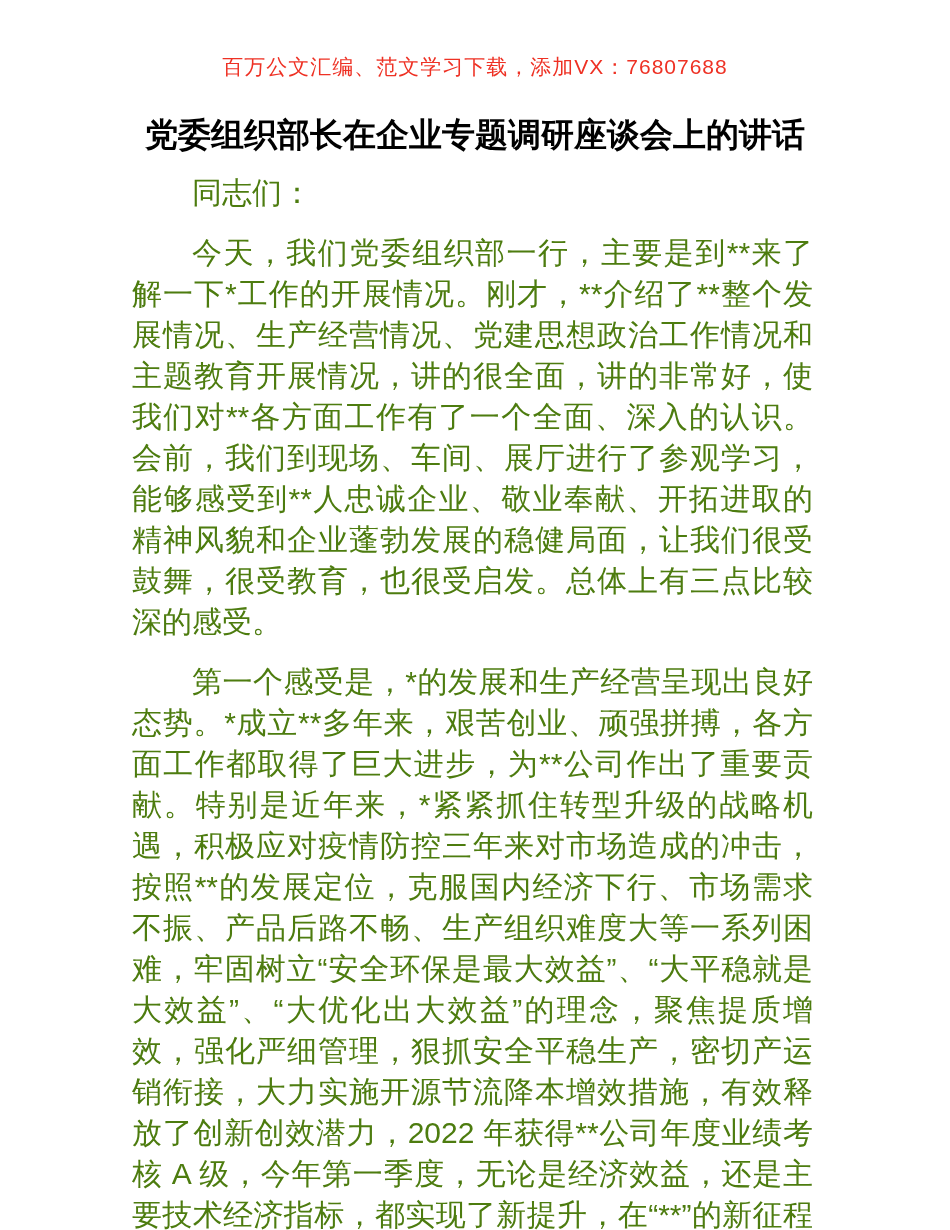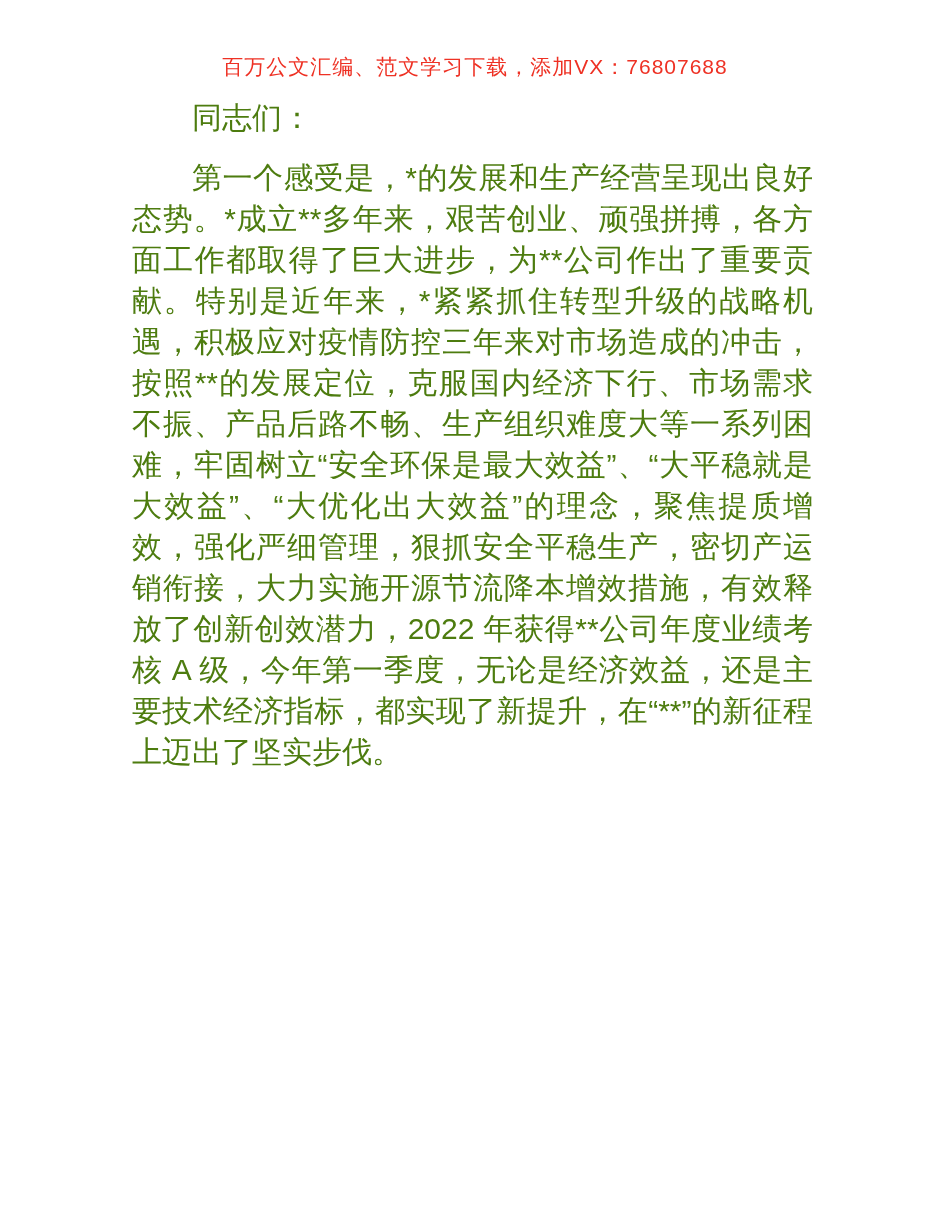--- a/index.html
+++ b/index.html
@@ -49,19 +49,21 @@
     margin-bottom: 12px;
   }
 </style>
 </head>
 <body>
 
 <div class="page">
 
   <div class="promo" style="color: rgb(238, 49, 36);">百万公文汇编、范文学习下载，添加VX：76807688</div>
 
+  <h1 class="title">党委组织部长在企业专题调研座谈会上的讲话</h1>
 
   <div class="body-text">
     <p class="para">同志们：</p>
+    <p class="para">今天，我们党委组织部一行，主要是到**来了解一下*工作的开展情况。刚才，**介绍了**整个发展情况、生产经营情况、党建思想政治工作情况和主题教育开展情况，讲的很全面，讲的非常好，使我们对**各方面工作有了一个全面、深入的认识。会前，我们到现场、车间、展厅进行了参观学习，能够感受到**人忠诚企业、敬业奉献、开拓进取的精神风貌和企业蓬勃发展的稳健局面，让我们很受鼓舞，很受教育，也很受启发。总体上有三点比较深的感受。</p>
     <p class="para">第一个感受是，*的发展和生产经营呈现出良好态势。*成立**多年来，艰苦创业、顽强拼搏，各方面工作都取得了巨大进步，为**公司作出了重要贡献。特别是近年来，*紧紧抓住转型升级的战略机遇，积极应对疫情防控三年来对市场造成的冲击，按照**的发展定位，克服国内经济下行、市场需求不振、产品后路不畅、生产组织难度大等一系列困难，牢固树立“安全环保是最大效益”、“大平稳就是大效益”、“大优化出大效益”的理念，聚焦提质增效，强化严细管理，狠抓安全平稳生产，密切产运销衔接，大力实施开源节流降本增效措施，有效释放了创新创效潜力，2022 年获得**公司年度业绩考核 A 级，今年第一季度，无论是经济效益，还是主要技术经济指标，都实现了新提升，在“**”的新征程上迈出了坚实步伐。</p>
   </div>
 
 </div>
 
 </body></html>

